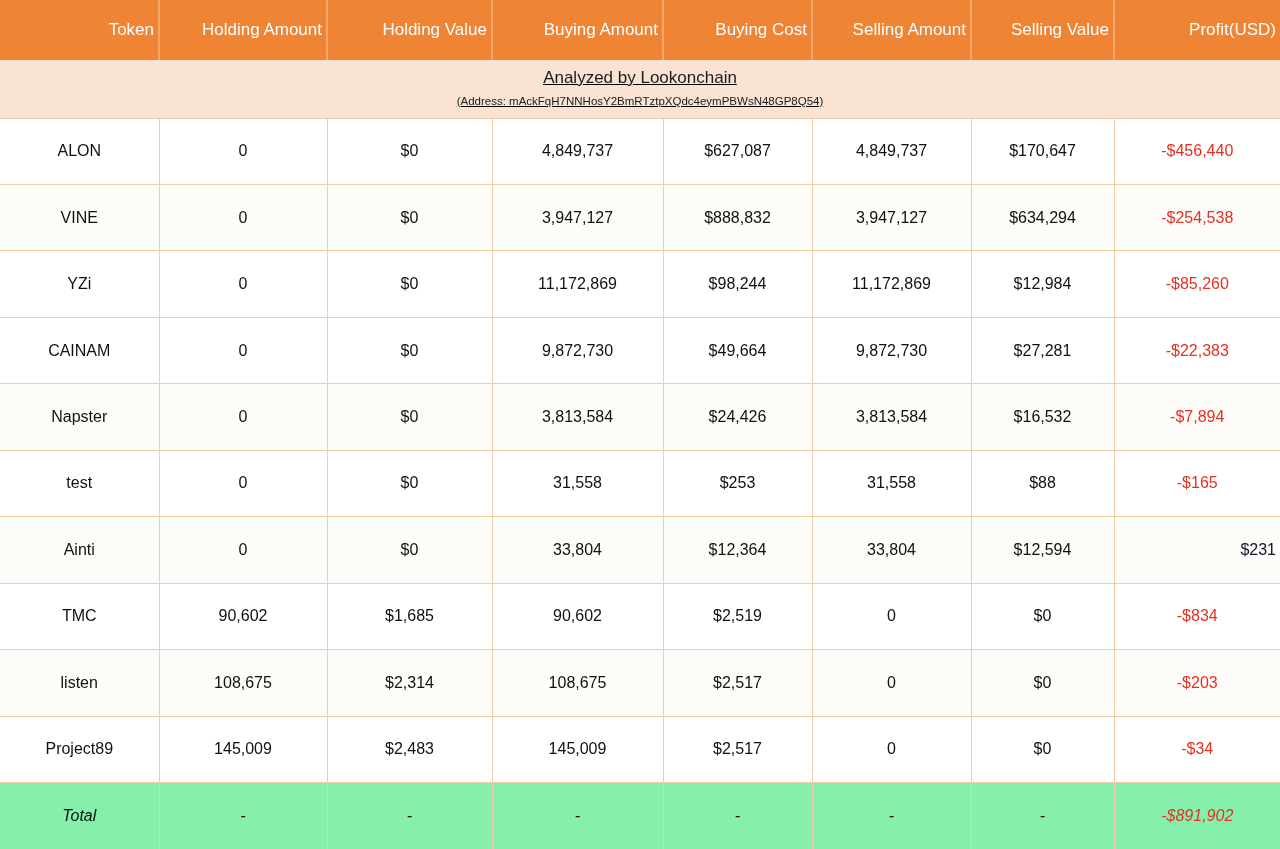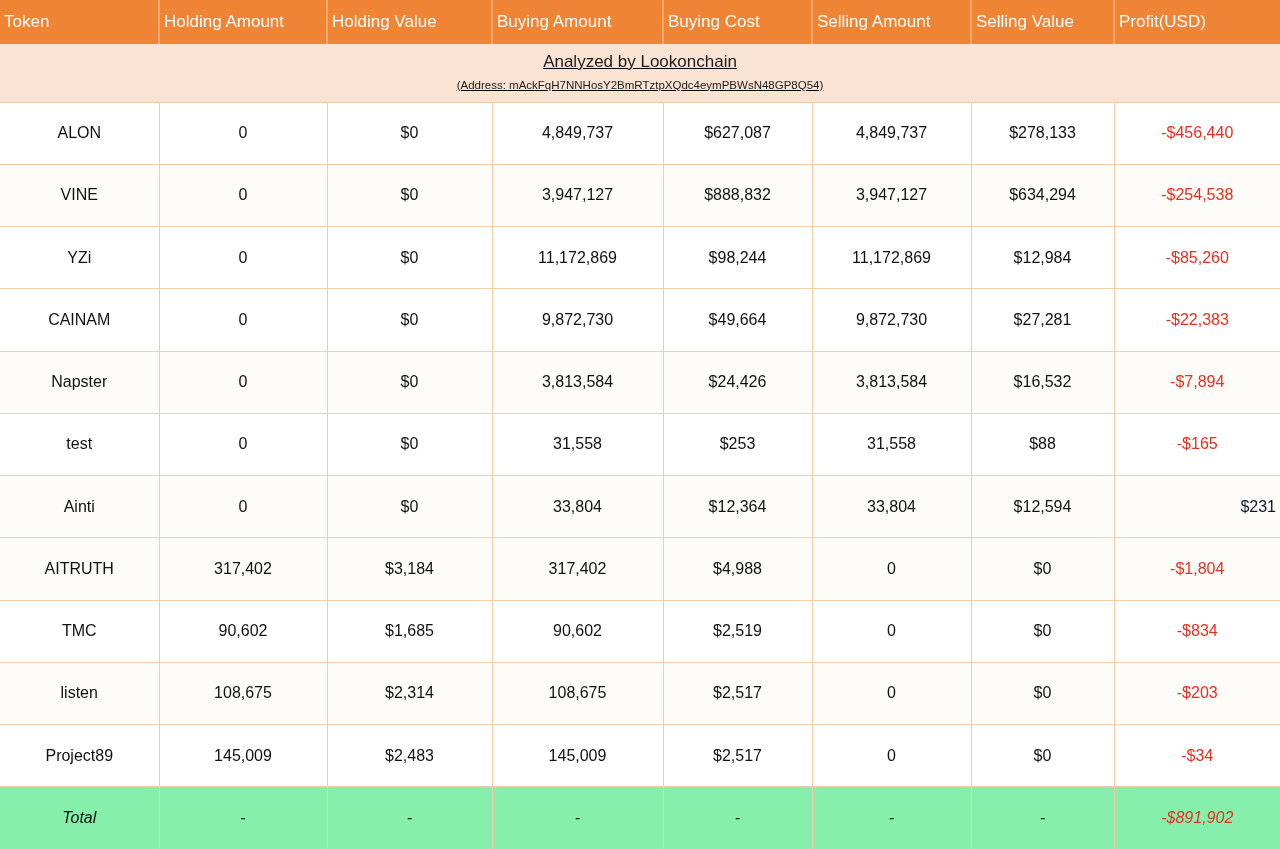--- a/index.html
+++ b/index.html
@@ -32,22 +32,22 @@
   col.c-sellamt   { width: 159px; }
   col.c-sellval   { width: 143px; }
   col.c-profit    { width: 166px; }
 
   
   thead th {
     background: #ee8434;
     color: #ffffff;
     font-size: 17px;
     font-weight: 400;
-    text-align: left;
-    height: 44px;
+    text-align: right;
+    height: 60px;
     padding: 0 4px;
     border-right: 2px solid #f4a濃;
     border-right: 2px solid #f5a868;
     box-sizing: border-box;
     white-space: nowrap;
     overflow: hidden;
   }
   thead th:last-child { border-right: none; }
 
   
@@ -141,21 +141,21 @@
   </thead>
 
   <tbody id="table-body">
       <tr class="row-even">
         <td class="token-cell">ALON</td>
         <td class="">0</td>
         <td class="">$0</td>
         <td class="">4,849,737</td>
         <td class="">$627,087</td>
         <td class="">4,849,737</td>
-        <td class="">$278,133</td>
+        <td class="">$170,647</td>
         <td class="profit-neg">-$456,440</td>
       </tr>
       <tr class="row-odd">
         <td class="token-cell">VINE</td>
         <td class="">0</td>
         <td class="">$0</td>
         <td class="">3,947,127</td>
         <td class="">$888,832</td>
         <td class="">3,947,127</td>
         <td class="">$634,294</td>
@@ -204,30 +204,20 @@
       <tr class="row-odd">
         <td class="token-cell">Ainti</td>
         <td class="">0</td>
         <td class="">$0</td>
         <td class="">33,804</td>
         <td class="">$12,364</td>
         <td class="">33,804</td>
         <td class="">$12,594</td>
         <td class="profit-pos">$231</td>
       </tr>
-      <tr class="row-odd">
-        <td class="token-cell">AITRUTH</td>
-        <td class="">317,402</td>
-        <td class="">$3,184</td>
-        <td class="">317,402</td>
-        <td class="">$4,988</td>
-        <td class="">0</td>
-        <td class="">$0</td>
-        <td class="profit-neg">-$1,804</td>
-      </tr>
       <tr class="row-even">
         <td class="token-cell">TMC</td>
         <td class="">90,602</td>
         <td class="">$1,685</td>
         <td class="">90,602</td>
         <td class="">$2,519</td>
         <td class="">0</td>
         <td class="">$0</td>
         <td class="profit-neg">-$834</td>
       </tr>

